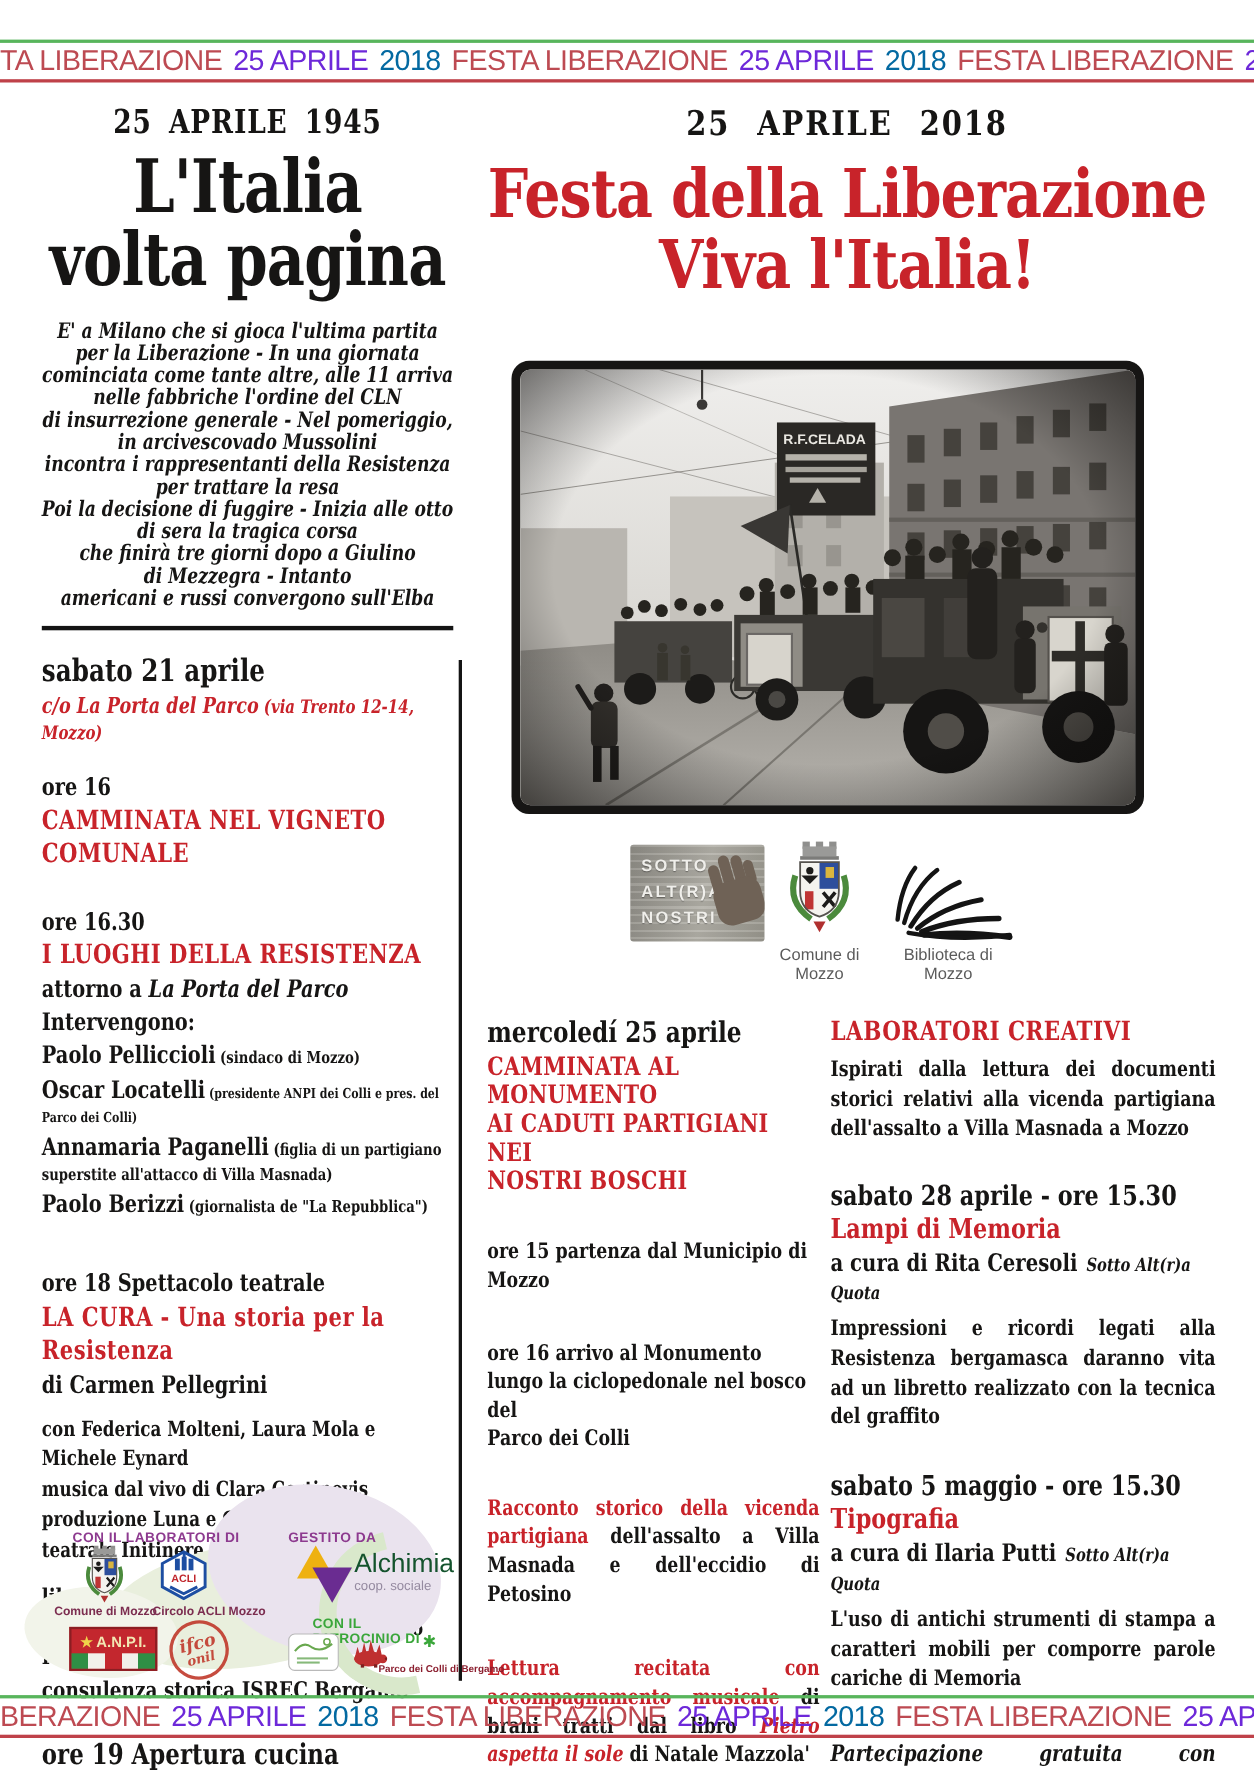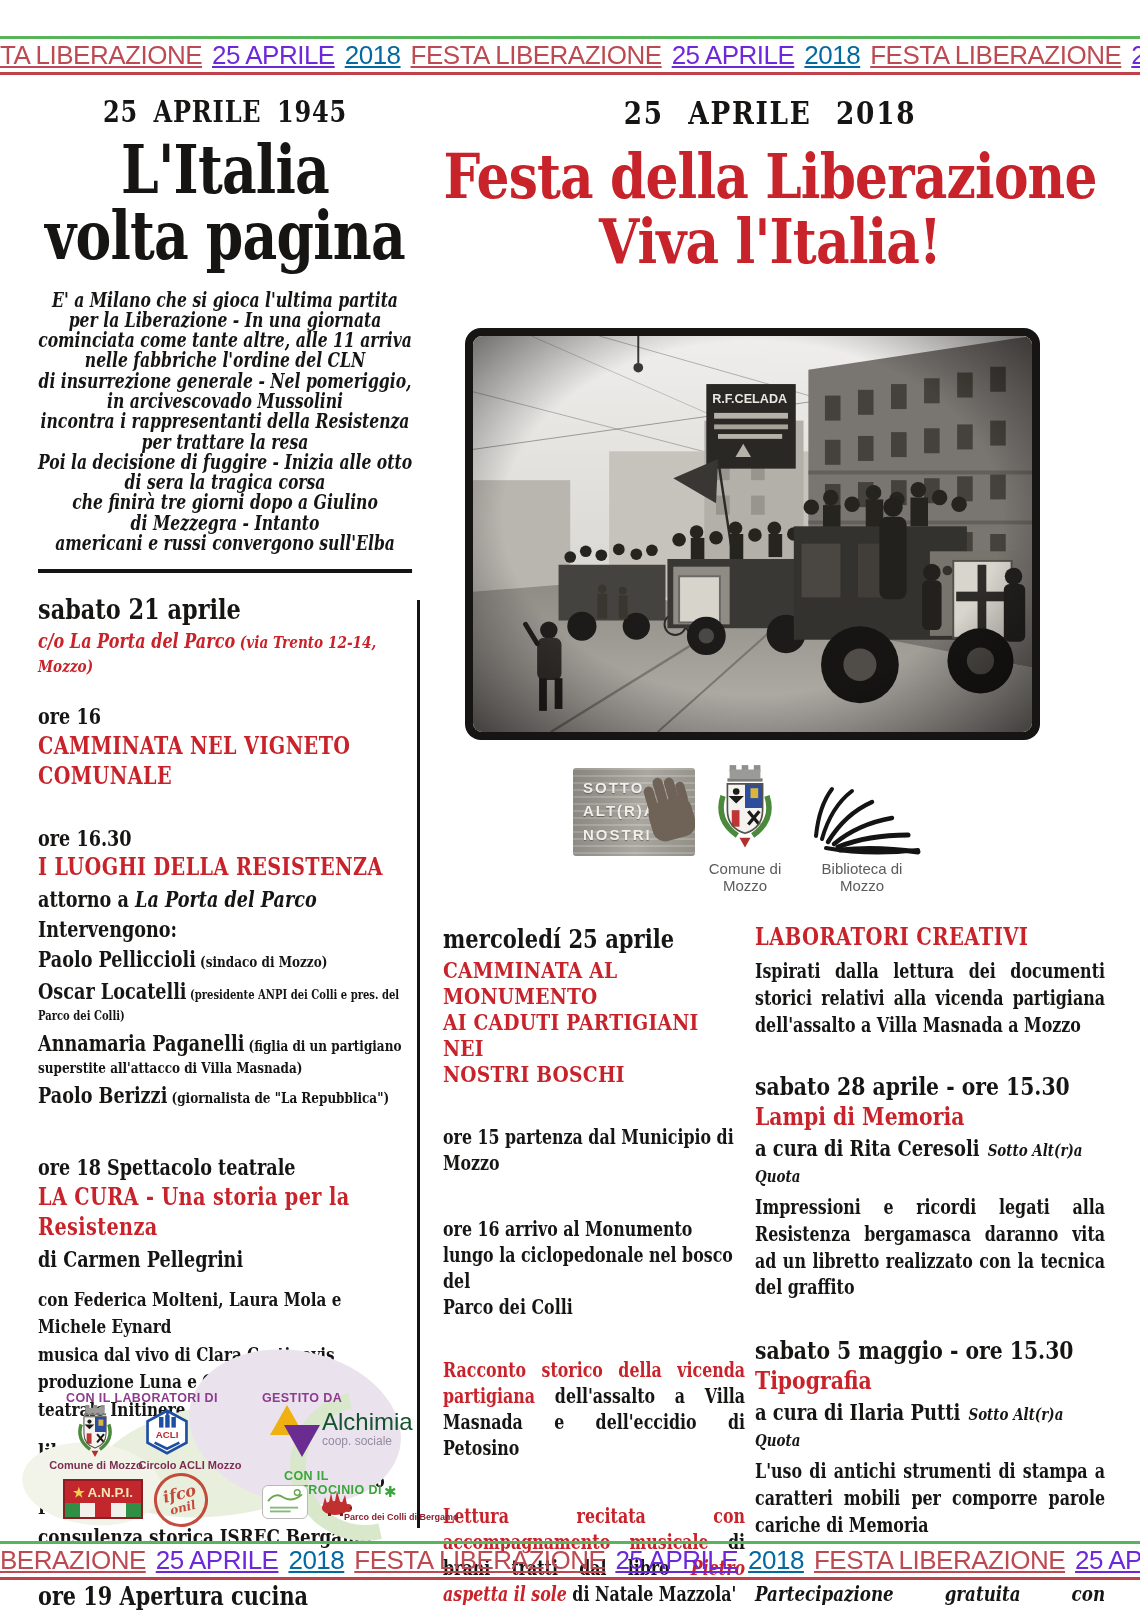--- a/index.html
+++ b/index.html
@@ -7,21 +7,21 @@
         font-family:"DejaVu Serif",serif;color:#161514;}
 
   
   .banner{position:absolute;left:0;right:0;}
   .banner-top{top:36px;}
   .banner-bottom{top:1541px;}
   .banner .rule-green{border-top:3px solid #58b55c;}
   .banner .rule-red{border-top:3px solid #bf4149;}
   .banner-row{height:33px;line-height:33px;white-space:nowrap;overflow:hidden;
               font-family:"Liberation Sans",sans-serif;font-size:26px;letter-spacing:-0.5px;}
-  .banner-row .seg{display:inline-block;margin-right:10px;text-decoration:underline;}
+  .banner-row .seg{display:inline-block;margin-right:10px;}
   .seg.red{color:#bd4a52;}
   .seg.green{color:#6d28d9;}
   .seg.dark{color:#0369a1;}
 
   
   .col-left{position:absolute;left:38px;top:88px;width:374px;}
   .col-left-inner{width:467px;transform:scaleX(0.801);transform-origin:0 0;}
   .np-kicker{font-size:30px;font-weight:bold;text-align:center;letter-spacing:1px;word-spacing:8px;margin-top:6px;}
   .np-headline{font-size:67px;font-weight:bold;line-height:0.99;text-align:center;white-space:pre-line;margin-top:8px;letter-spacing:-1px;}
   .np-lede{font-size:19.5px;font-weight:bold;font-style:italic;line-height:1.04;text-align:center;white-space:pre-line;margin-top:21px;}

